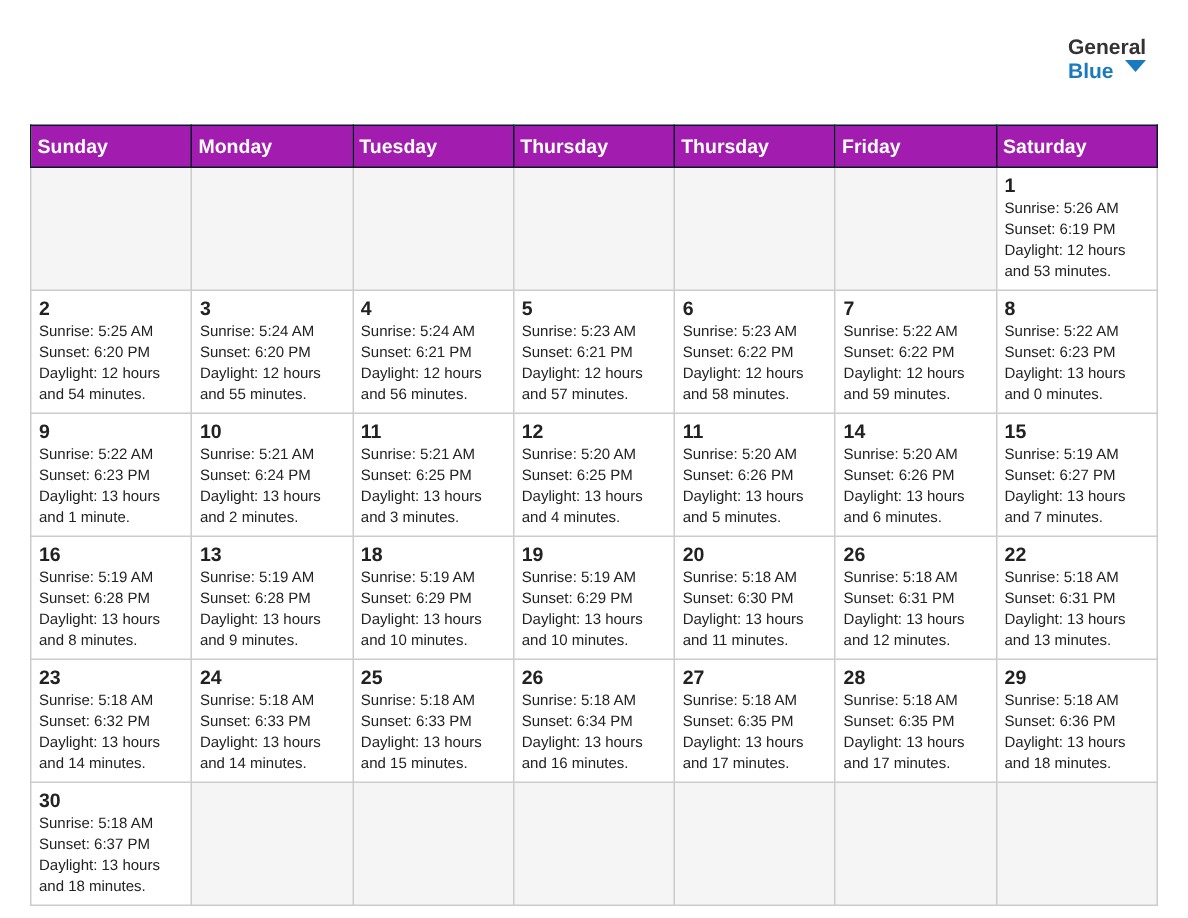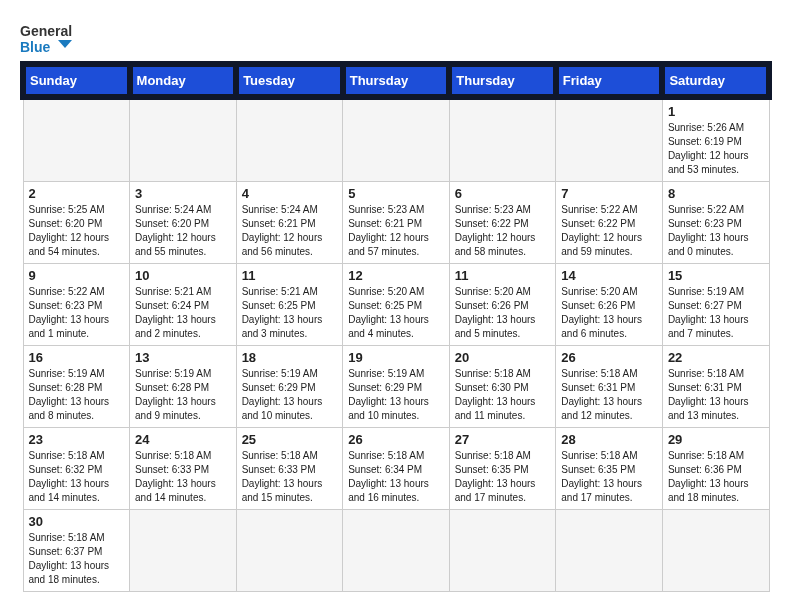--- a/index.html
+++ b/index.html
@@ -13,23 +13,23 @@
       min-height: 612px;
     }
     .page {
       background: white;
       width: 792px;
       min-height: 612px;
       padding: 16px 20px 16px 20px;
     }
     .header {
       display: flex;
-      justify-content: flex-start;
+      justify-content: flex-end;
       align-items: flex-start;
-      margin-bottom: 1px;
+      margin-bottom: 23px;
     }
     .logo {
       display: flex;
       flex-direction: column;
       align-items: flex-start;
     }
     .title-block {
       text-align: right;
     }
     .month-title {
@@ -41,27 +41,27 @@
     .location {
       font-size: 16px;
       color: #444;
     }
     .calendar {
       width: 100%;
       border-collapse: collapse;
       border: 1px solid #ccc;
     }
     .calendar th {
-      background: #1d4ed8;
+      background: #a21caf;
       color: white;
       font-size: 13px;
       font-weight: bold;
       padding: 6px 4px;
       text-align: left;
-      border: 6px solid #0f172a;
+      border: 1px solid #0f172a;
     }
     .calendar td {
       vertical-align: top;
       border: 1px solid #ccc;
       padding: 4px 5px;
       width: 106px;
       min-height: 80px;
       font-size: 10.5px;
       color: #222;
       background: white;

